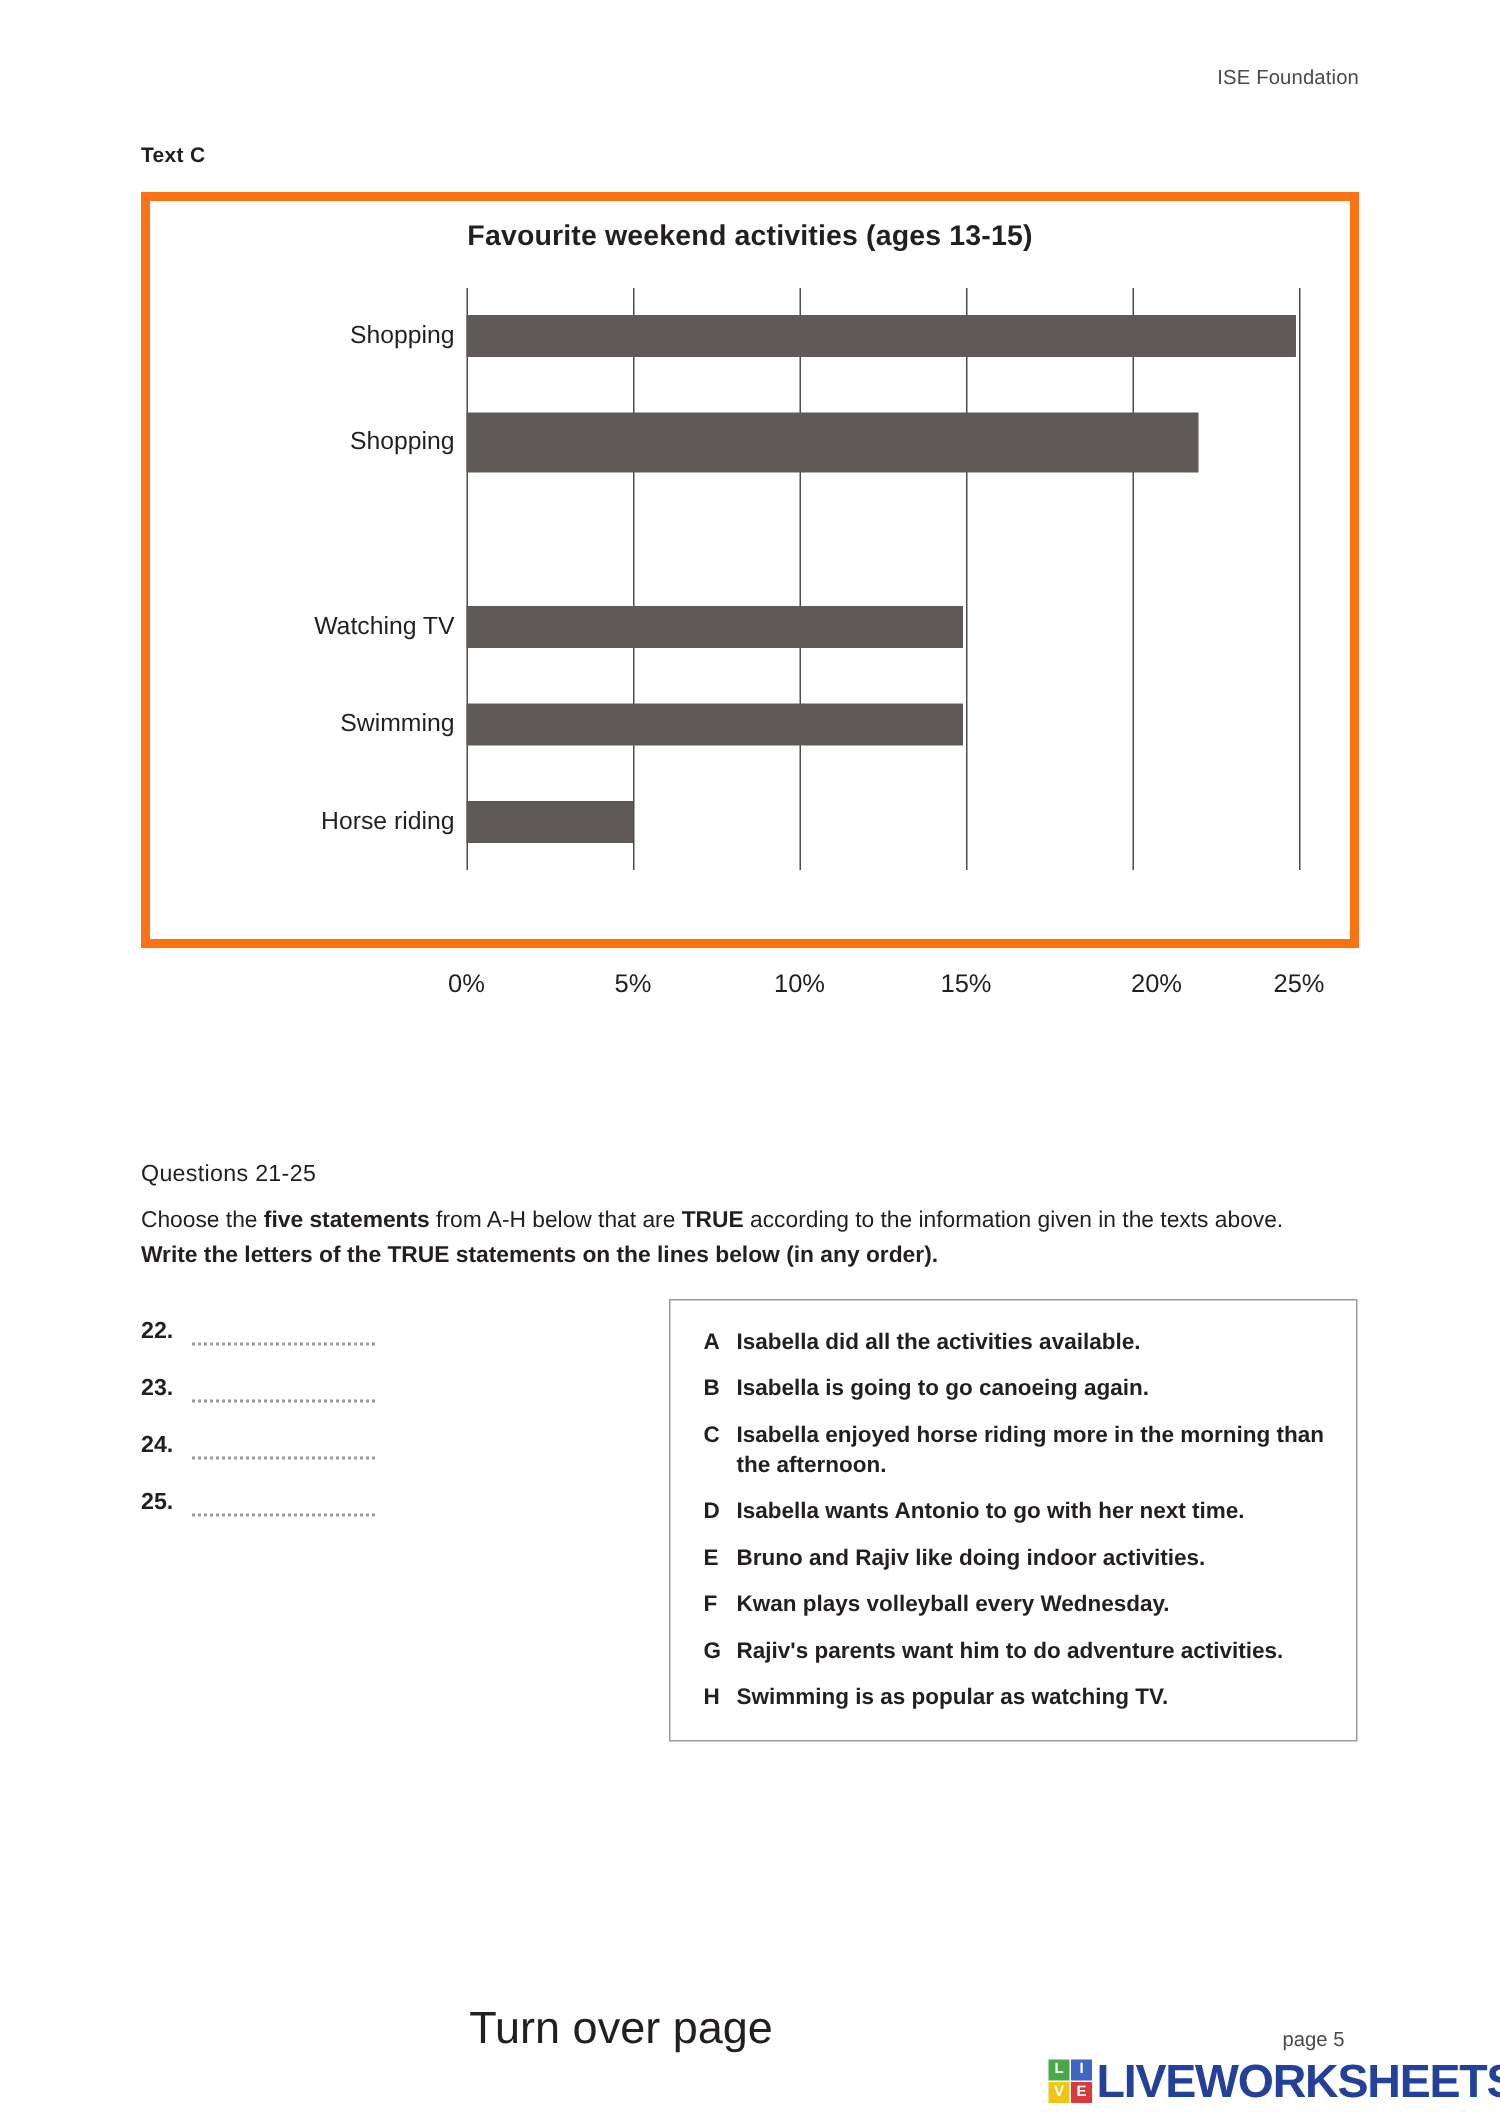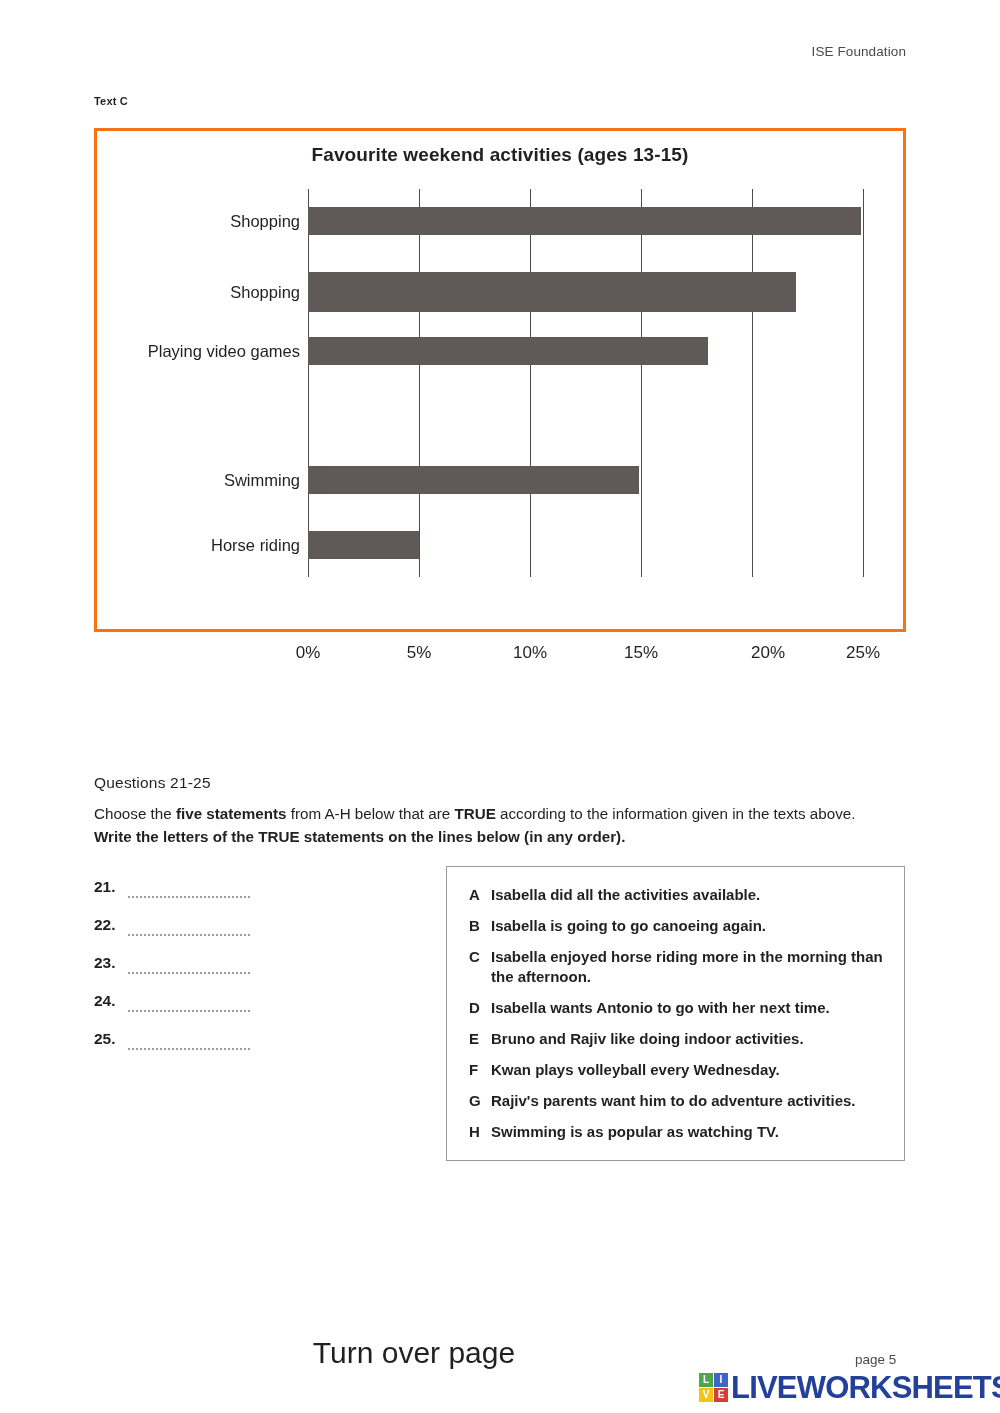--- a/index.html
+++ b/index.html
@@ -25,34 +25,34 @@
     color: #4a4a4a;
     letter-spacing: 0.1px;
     padding-left: 36px;
   }
 
   
   .text-c-label {
     position: absolute;
     top: 95px;
     left: 94px;
-    font-size: 11px;
+    font-size: 14px;
     font-weight: bold;
     letter-spacing: 0.2px;
     text-align: right;
   }
 
   
   .chart-frame {
     position: absolute;
     left: 94px;
     top: 128px;
     width: 812px;
     height: 504px;
-    border: 3px solid #f97316;
+    border: 6px solid #f97316;
     box-sizing: border-box;
     background: #fff;
   }
   .chart-title {
     position: absolute;
     top: 13px;
     left: 0;
     width: 100%;
     text-align: center;
     font-size: 19px;
@@ -255,46 +255,42 @@
       <div class="gridline" style="left: 555px; background: rgb(77, 77, 77);"></div>
       <div class="tick-label" style="left: 555px;">25%</div>
       <div class="bar-row" style="top: 18.3333px; width: 555px; height: 28px;">
         <div class="bar" style="width: 552.78px; background: rgb(95, 90, 87);"></div>
         <div class="cat-label">Shopping</div>
       </div>
       <div class="bar-row" style="top: 83px; width: 555px; height: 40px;">
         <div class="bar" style="width: 488.4px; background: rgb(95, 90, 87);"></div>
         <div class="cat-label">Shopping</div>
       </div>
-      <div class="bar-row" style="top: 147.667px; width: 555px; height: 28px;">
-        <div class="bar" style="width: 399.6px; background: rgb(95, 90, 87);"></div>
-        <div class="cat-label">Playing video games</div>
+      <div class="bar-row" style="top: 212.333px; width: 555px; height: 28px;">
+        <div class="bar" style="width: 330.78px; background: rgb(95, 90, 87);"></div>
+        <div class="cat-label">Watching TV</div>
       </div>
       <div class="bar-row" style="top: 277px; width: 555px; height: 28px;">
         <div class="bar" style="width: 330.78px; background: rgb(95, 90, 87);"></div>
         <div class="cat-label">Swimming</div>
       </div>
       <div class="bar-row" style="top: 341.667px; width: 555px; height: 28px;">
         <div class="bar" style="width: 111px; background: rgb(95, 90, 87);"></div>
         <div class="cat-label">Horse riding</div>
       </div>
     </div>
 </div>
 
 <div class="questions-heading">Questions 21-25</div>
 
 <div class="questions-instructions">
   <span>Choose the </span><b>five statements</b><span> from A-H below that are </span><b>TRUE</b><span> according to the information given in the texts above. </span><b>Write the letters of the </b><b>TRUE</b><b> statements on the lines below (in any order).</b>
 </div>
 
 <div class="answers" id="answers">
-    <div class="answer-row">
-      <span class="answer-num">21.</span>
-      <input type="text" class="answer-input" placeholder="" style="">
-    </div>
     <div class="answer-row">
       <span class="answer-num">22.</span>
       <input type="text" class="answer-input" placeholder="" style="">
     </div>
     <div class="answer-row">
       <span class="answer-num">23.</span>
       <input type="text" class="answer-input" placeholder="" style="">
     </div>
     <div class="answer-row">
       <span class="answer-num">24.</span>

